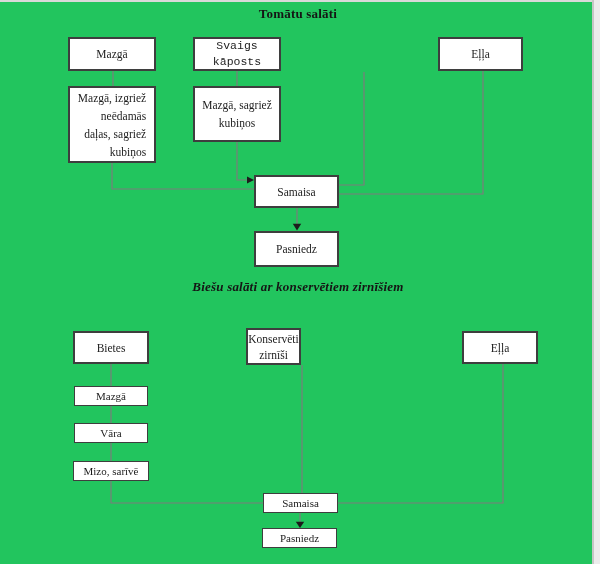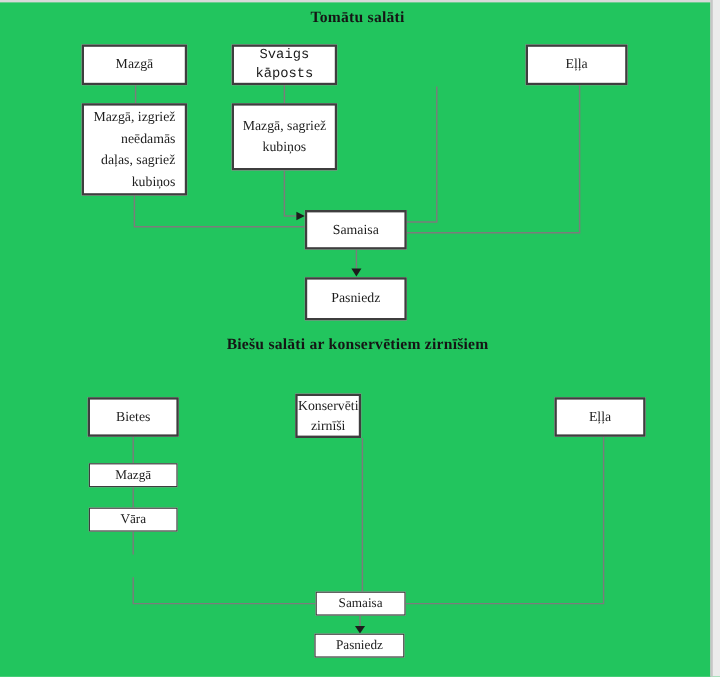--- a/index.html
+++ b/index.html
@@ -80,31 +80,32 @@
 daļas, sagriež
 kubiņos</div>
 
   <div class="node tall" style="left:193px; top:86px; width:88px; height:56px;">Mazgā, sagriež
 kubiņos</div>
 
   <div class="node" style="left:254px; top:175px; width:85px; height:33px;">Samaisa</div>
 
   <div class="node" style="left:254px; top:231px; width:85px; height:36px;">Pasniedz</div>
 
-  <div class="chart-title" style="top:279px;">Biešu salāti ar konservētiem zirnīšiem</div>
+  <div class="chart-title" style="top:279px;font-style:italic;">Biešu salāti ar konservētiem zirnīšiem</div>
 
   <div class="node" style="left:73px; top:331px; width:76px; height:33px;">Bietes</div>
 
   <div class="node" style="left:246px; top:328px; width:55px; height:37px;">Konservēti
 zirnīši</div>
 
   <div class="node" style="left:462px; top:331px; width:76px; height:33px;">Eļļa</div>
 
   <div class="node thin" style="left:74px; top:386px; width:74px; height:20px;">Mazgā</div>
 
   <div class="node thin" style="left:74px; top:423px; width:74px; height:20px;text-align:right;">Vāra</div>
 
+  <div class="node thin" style="left:73px; top:461px; width:76px; height:20px;">Mizo, sarīvē</div>
 
   <div class="node thin" style="left:263px; top:493px; width:75px; height:20px;">Samaisa</div>
 
   <div class="node thin" style="left:262px; top:528px; width:75px; height:20px;">Pasniedz</div>
 
 </div>
 
 </body></html>

